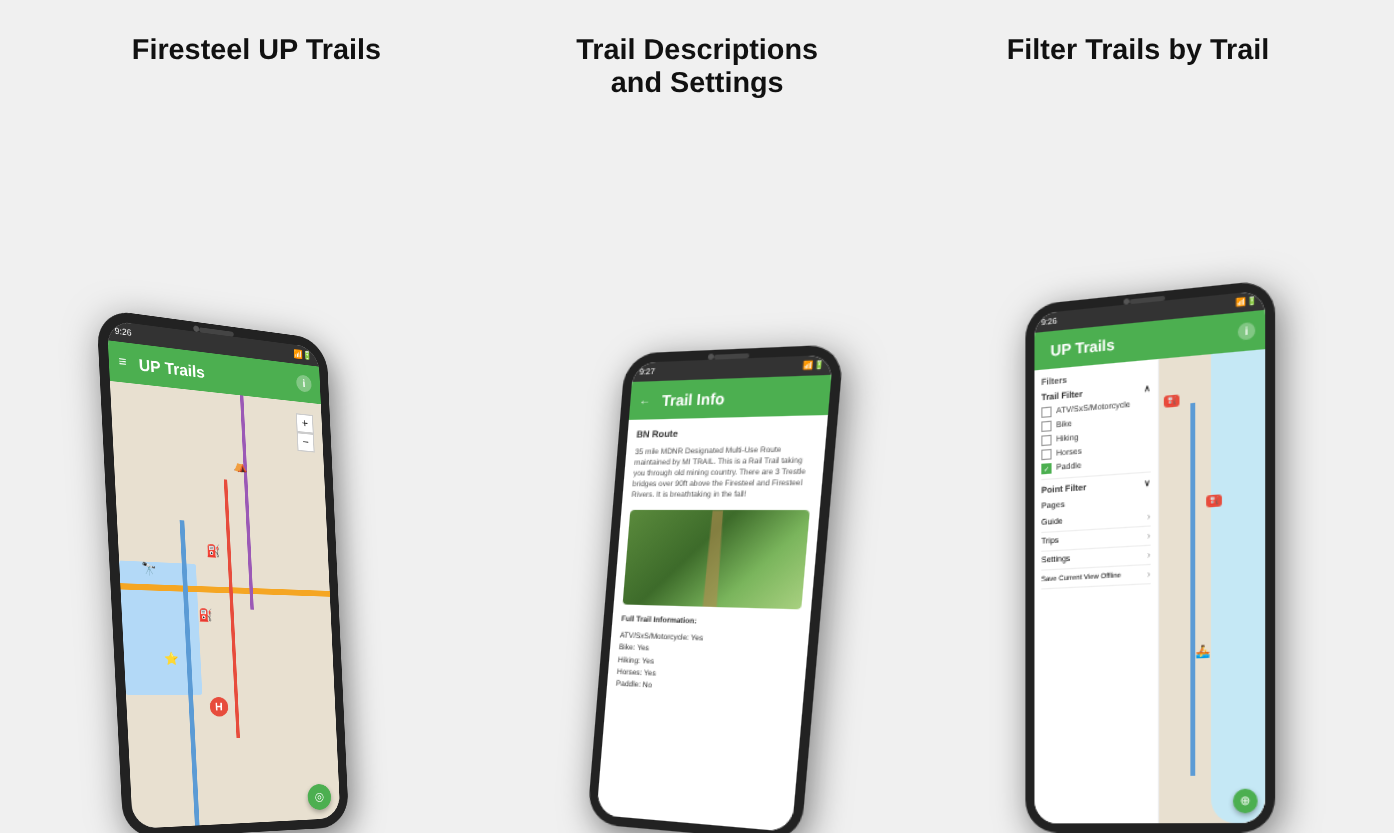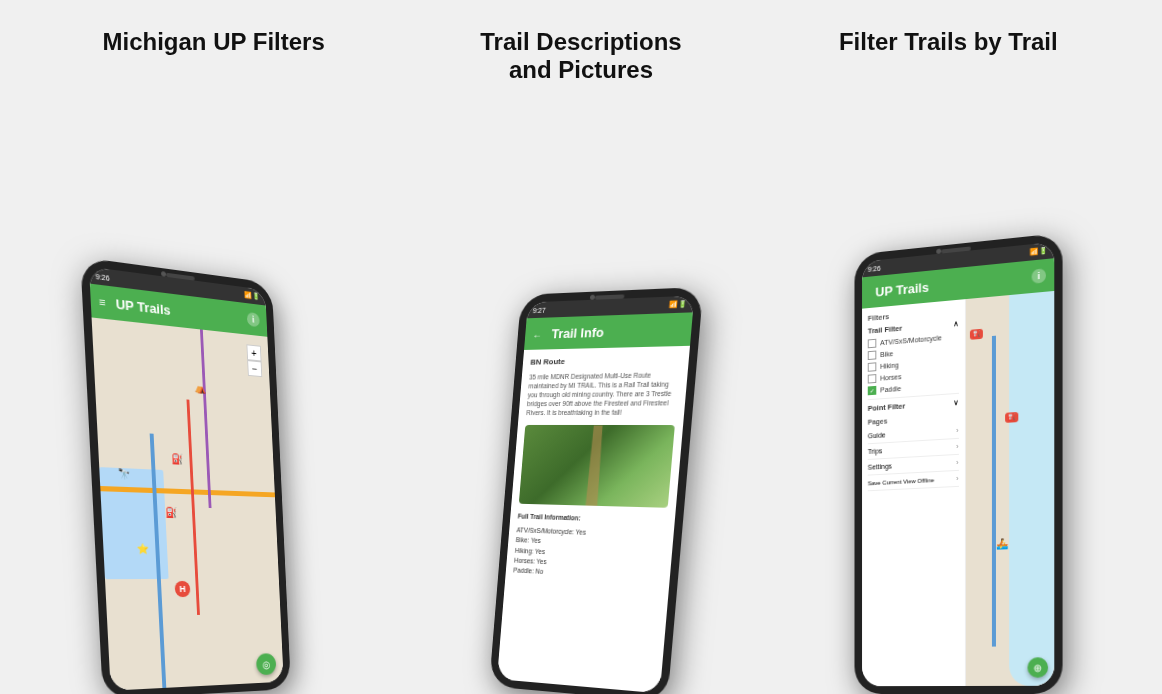--- a/index.html
+++ b/index.html
@@ -413,23 +413,23 @@
       background: #b3d9f7;
       border-radius: 2px;
     }
   </style>
 </head>
 <body>
 
 <div class="page-container">
 
   <div class="headings-row">
-    <div class="section-heading">Michigan UP Filters</div>
+    <div class="section-heading">Firesteel UP Trails</div>
     <div class="section-heading" style="white-space: pre-line;">Trail Descriptions
-and Pictures</div>
+and Settings</div>
     <div class="section-heading">Filter Trails by Trail</div>
   </div>
 
   <div class="phones-row">
 
     <div class="phone-wrapper phone-left">
       <div class="phone-body">
         <div class="phone-speaker"></div>
         <div class="phone-camera"></div>
         <div class="phone-screen">

